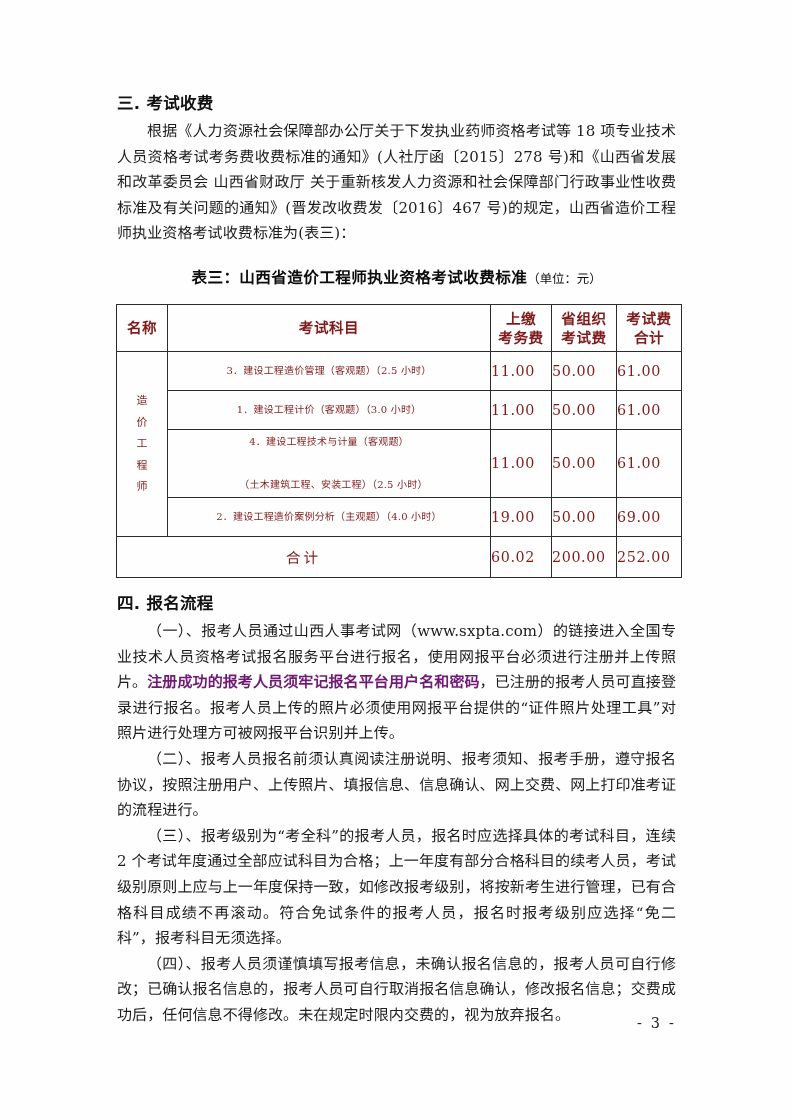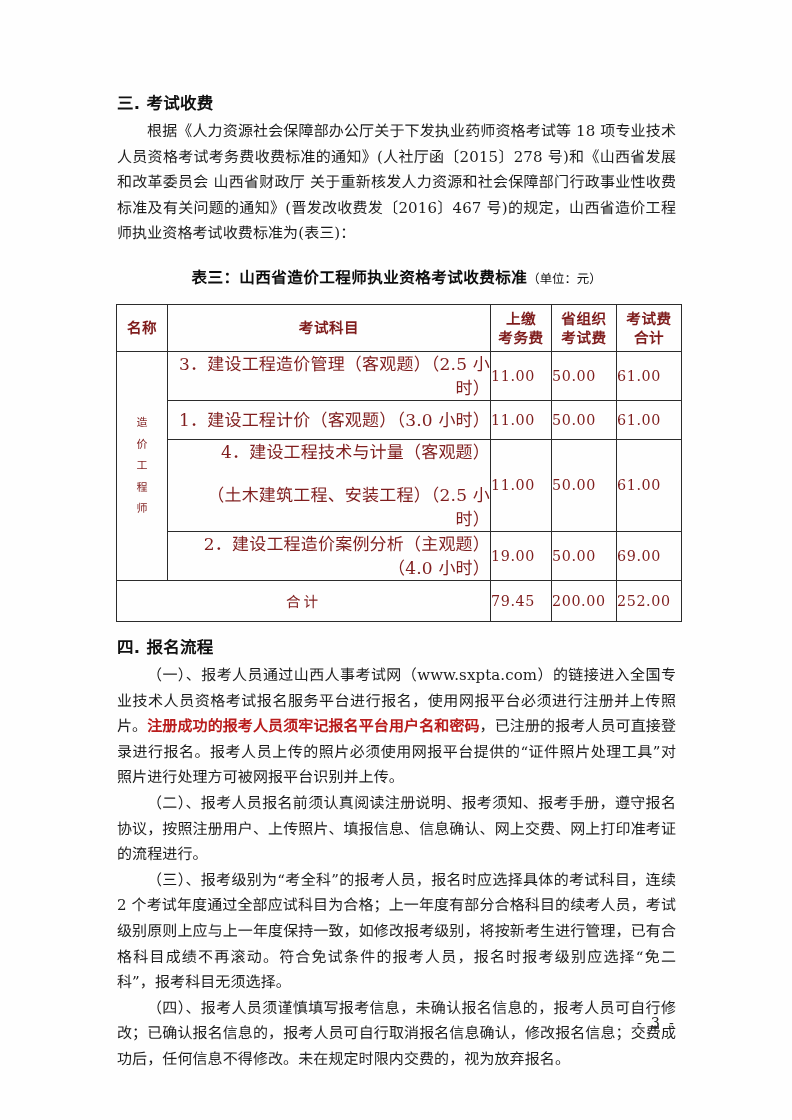--- a/index.html
+++ b/index.html
@@ -48,21 +48,21 @@
   p.para {
     margin: 0;
     font-size: 15px;
     line-height: 25.6px;
     text-align: justify;
     text-justify: inter-ideograph;
     text-indent: 2em;
     letter-spacing: 0.1px;
     color: #1c1c1c;
   }
-  p.para b, .bold { font-weight: bold; color: #b91c1c; }
+  p.para b, .bold { font-weight: bold; color: #701a75; }
 
   
   .table-caption {
     text-align: center;
     font-weight: bold;
     font-size: 15.6px;
     line-height: 22px;
     margin: 20px 0 14px 0;
     letter-spacing: 0.4px;
     color: #0d0d0d;
@@ -110,25 +110,25 @@
     padding: 2px 0;
   }
   td.cat-cell .vert {
     display: block;
     width: 1em;
     margin: 0 auto;
     word-break: break-all;
     line-height: 21.5px;
   }
   td.subject {
-    text-align: right;
+    text-align: center;
     padding: 7px 0 7px 12px;
     line-height: 24px;
     letter-spacing: 0.2px;
-    font-size: 17px;
+    font-size: 10px;
   }
   td.subject .line2 {
     display: block;
     text-indent: 0.9em;
     margin-top: 19px;
   }
   td.amount {
     font-size: 14.3px;
     letter-spacing: 0.6px;
     font-family: "DejaVu Serif", "Liberation Serif", serif;
@@ -222,21 +222,21 @@
         <tr class="body-row">
           <td class="subject">
             <span>2．建设工程造价案例分析（主观题）（4.0 小时）</span>
           </td>
           <td class="amount">19.00</td>
           <td class="amount">50.00</td>
           <td class="amount">69.00</td>
         </tr>
         <tr>
           <td class="total-label" colspan="2">合计</td>
-          <td class="amount">79.45</td>
+          <td class="amount">60.02</td>
           <td class="amount">200.00</td>
           <td class="amount">252.00</td>
         </tr>
       </tbody>
     </table>
 
     <h2 class="section-heading second">四. 报名流程</h2>
 
     <p class="para">
       <span>（一）、报考人员通过山西人事考试网（www.sxpta.com）的链接进入全国专业技术人员资格考试报名服务平台进行报名，使用网报平台必须进行注册并上传照片。</span><b>注册成功的报考人员须牢记报名平台用户名和密码</b><span>，已注册的报考人员可直接登录进行报名。报考人员上传的照片必须使用网报平台提供的“证件照片处理工具”对照片进行处理方可被网报平台识别并上传。</span>

